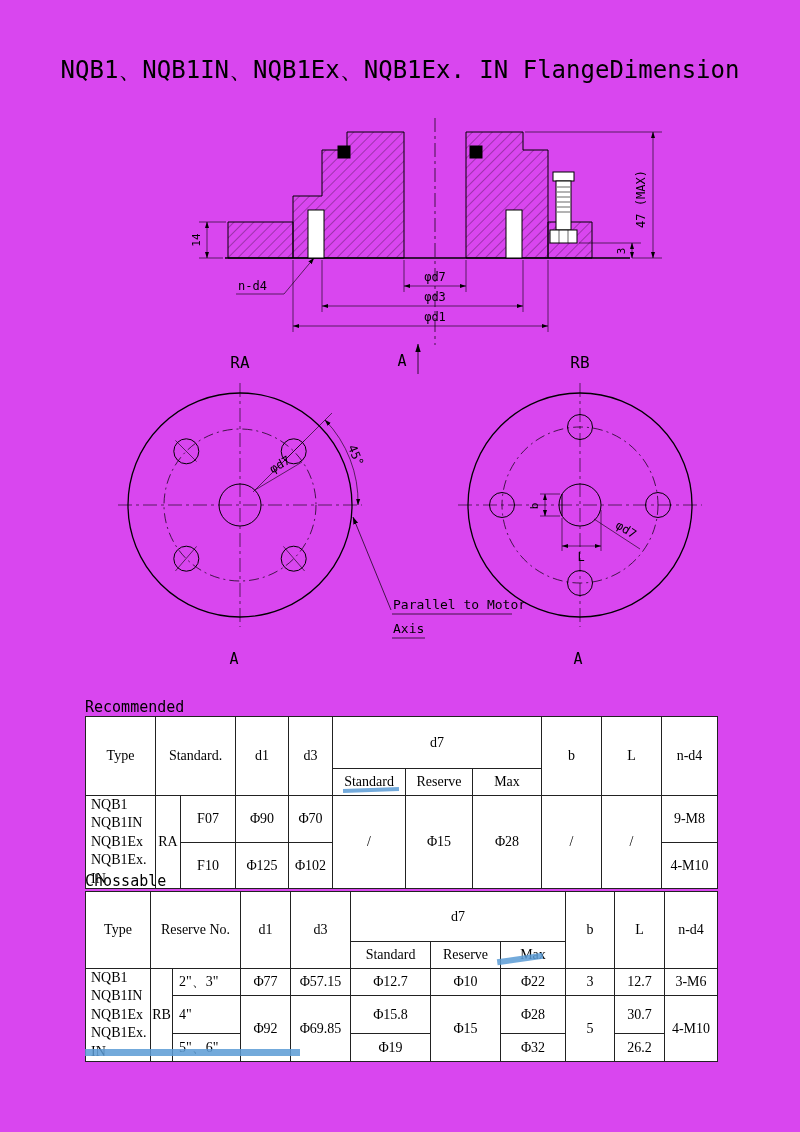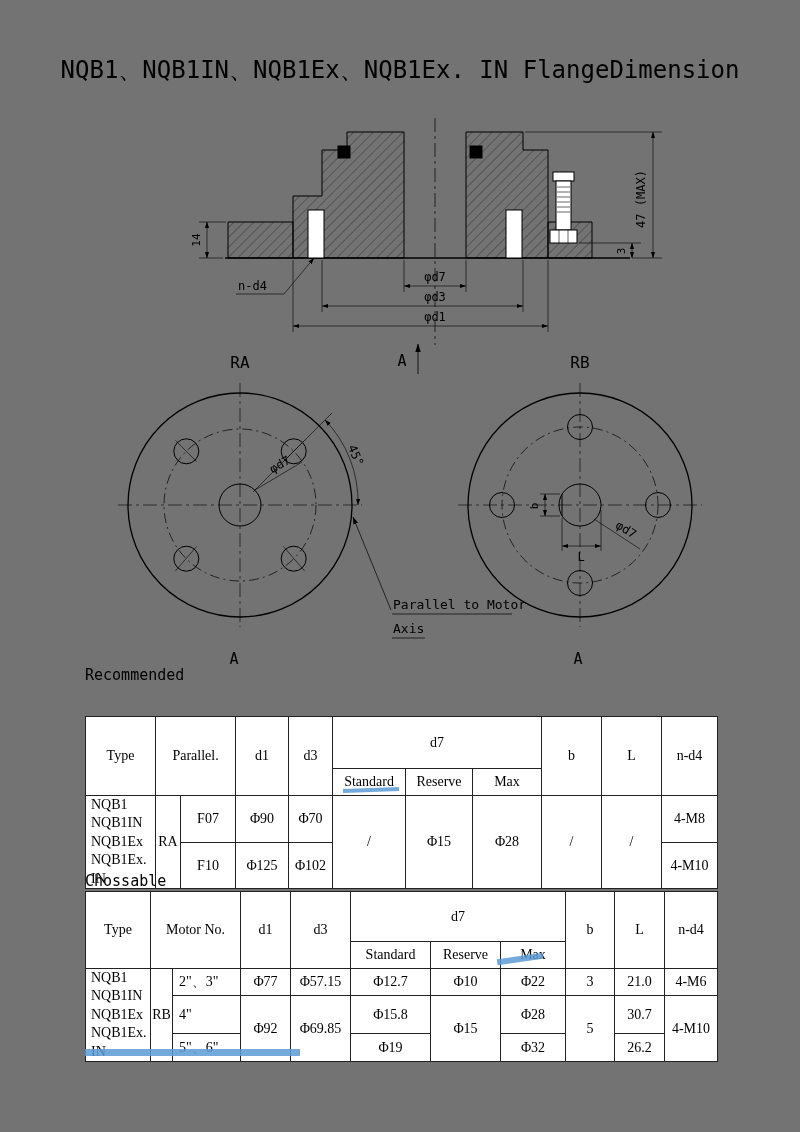--- a/index.html
+++ b/index.html
@@ -1,16 +1,16 @@
 <!DOCTYPE html>
 <html><head>
 <meta charset="utf-8">
 <style>
   html,body{margin:0;padding:0;background:#ffffff;}
-  #page{position:relative;width:800px;height:1132px;background:#737373;overflow:hidden;
+  #page{position:relative;width:800px;height:1132px;background:#d946ef;overflow:hidden;
         font-family:"DejaVu Sans Mono",monospace;color:#000;}
   #title{position:absolute;top:54px;left:0;width:800px;text-align:center;
          font-size:24px;letter-spacing:0px;font-family:"DejaVu Sans Mono",monospace;}
   svg{position:absolute;top:0;left:0;}
   svg text{font-family:"DejaVu Sans Mono",monospace;fill:#000;}
   .caption{position:absolute;font-size:15px;font-family:"DejaVu Sans Mono",monospace;}
   .dim-table{position:absolute;border-collapse:collapse;table-layout:fixed;background:#fff;
              font-family:"Liberation Serif",serif;}
   .dim-table td{border:1px solid #222;text-align:center;vertical-align:middle;
                 font-size:14px;padding:0;overflow:hidden;}
@@ -182,40 +182,40 @@
       </g>
 
       <g stroke-width="0.6">
         <line x1="594" y1="519" x2="640" y2="549"></line>
         <text x="624" y="533" font-size="12" text-anchor="middle" transform="rotate(32,624,533)" stroke="none" fill="#000">φd7</text>
       </g>
       <text x="578" y="664" font-size="15" text-anchor="middle" stroke="none" fill="#000">A</text>
     </g>
   </svg>
 
-  <div class="caption" style="left:85px;top:666px;">Recommended</div>
+  <div class="caption" style="left:85px;top:698px;">Recommended</div>
 
   <table class="dim-table" style="left:85px;top:716px;width:632px;">
     <colgroup>
       <col style="width:70px">
         <col style="width:25px">
         <col style="width:55px">
         <col style="width:53px">
       <col style="width:44px">
         <col style="width:73px">
         <col style="width:67px">
         <col style="width:69px">
       <col style="width:60px">
         <col style="width:60px">
         <col style="width:56px">
     </colgroup>
     <tbody>
         <tr style="height:52px;">
       <td rowspan="2">Type</td>
-      <td rowspan="2" colspan="2">Parallel.</td>
+      <td rowspan="2" colspan="2">Standard.</td>
       <td rowspan="2">d1</td>
       <td rowspan="2">d3</td>
       <td colspan="3">d7</td>
       <td rowspan="2">b</td>
       <td rowspan="2">L</td>
       <td rowspan="2">n-d4</td>
     </tr>
     <tr style="height:27px;">
       <td>Standard</td>
       <td>Reserve</td>
@@ -230,21 +230,21 @@
       </td>
       <td rowspan="2">RA</td>
       <td>F07</td>
       <td>Φ90</td>
       <td>Φ70</td>
       <td rowspan="2">/</td>
       <td rowspan="2">Φ15</td>
       <td rowspan="2">Φ28</td>
       <td rowspan="2">/</td>
       <td rowspan="2">/</td>
-      <td>4-M8</td>
+      <td>9-M8</td>
     </tr>
     <tr style="height:35px;">
       <td>F10</td>
       <td>Φ125</td>
       <td>Φ102</td>
       <td>4-M10</td>
     </tr>
   </tbody>
     </table>
 
@@ -260,21 +260,21 @@
         <col style="width:80px">
         <col style="width:70px">
         <col style="width:65px">
       <col style="width:49px">
         <col style="width:50px">
         <col style="width:53px">
     </colgroup>
     <tbody>
         <tr style="height:50px;">
       <td rowspan="2">Type</td>
-      <td rowspan="2" colspan="2">Motor No.</td>
+      <td rowspan="2" colspan="2">Reserve No.</td>
       <td rowspan="2">d1</td>
       <td rowspan="2">d3</td>
       <td colspan="3">d7</td>
       <td rowspan="2">b</td>
       <td rowspan="2">L</td>
       <td rowspan="2">n-d4</td>
     </tr>
     <tr style="height:27px;">
       <td>Standard</td>
       <td>Reserve</td>
@@ -288,22 +288,22 @@
         <div>NQB1Ex. IN</div>
       </td>
       <td rowspan="3">RB</td>
       <td class="flange-cell">2"、3"</td>
       <td>Φ77</td>
       <td>Φ57.15</td>
       <td>Φ12.7</td>
       <td>Φ10</td>
       <td>Φ22</td>
       <td>3</td>
-      <td>21.0</td>
-      <td>4-M6</td>
+      <td>12.7</td>
+      <td>3-M6</td>
     </tr>
     <tr style="height:27px;">
       <td class="flange-cell">4"</td>
       <td rowspan="2">Φ92</td>
       <td rowspan="2">Φ69.85</td>
       <td>Φ15.8</td>
       <td rowspan="2">Φ15</td>
       <td>Φ28</td>
       <td rowspan="2">5</td>
       <td>30.7</td>

